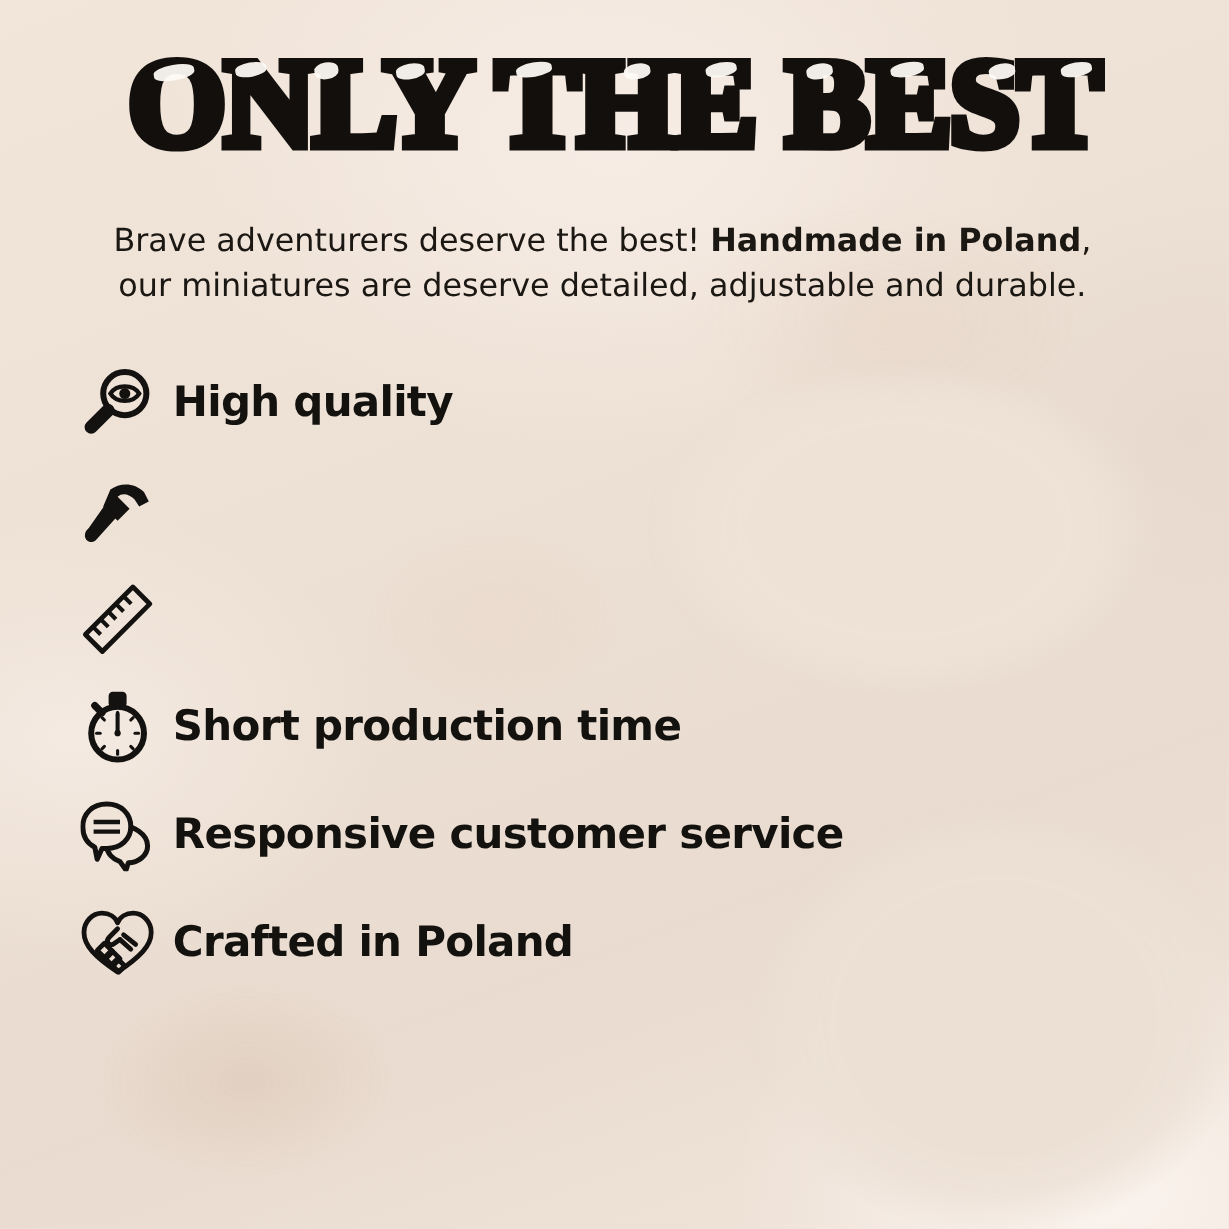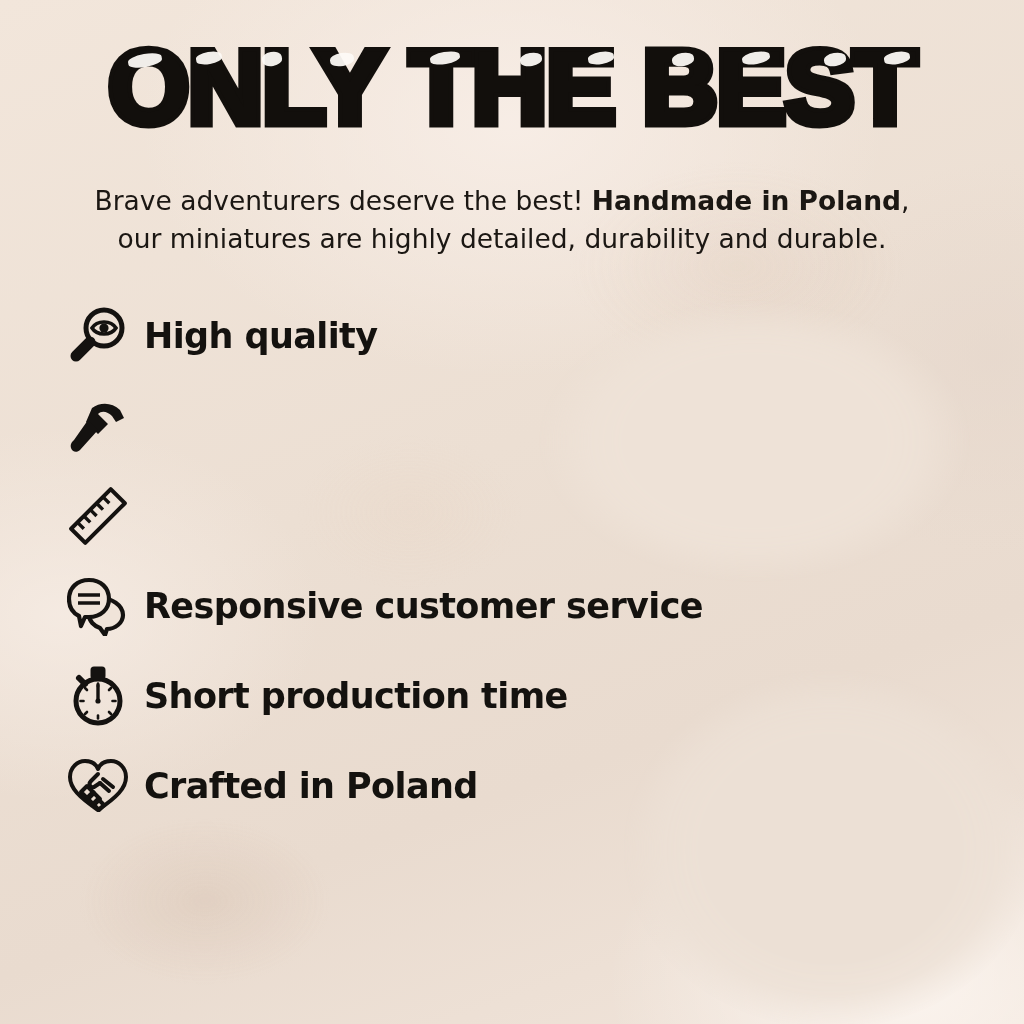--- a/index.html
+++ b/index.html
@@ -41,21 +41,21 @@
     opacity: .75;
   }
 
   
   .headline {
     position: absolute;
     top: 34px;
     left: 0;
     width: 1024px;
     text-align: center;
-    font-family: Liberation Sans, sans-serif;
+    font-family: Liberation Serif, serif;
     font-weight: 700;
     font-size: 104px;
     line-height: 1.02;
     letter-spacing: -1px;
     color: #120f0c;
     -webkit-text-stroke: 9px #120f0c;
     paint-order: stroke fill;
     white-space: nowrap;
     z-index: 6;
   }
@@ -179,21 +179,21 @@
       <i style="left:588px;  top:2px;  width:26px; height:12px;"></i>
       <i style="left:672px;  top:3px;  width:22px; height:13px;"></i>
       <i style="left:742px;  top:2px;  width:28px; height:12px;"></i>
       <i style="left:824px;  top:3px;  width:22px; height:13px;"></i>
       <i style="left:884px;  top:2px;  width:26px; height:12px;"></i>
     </span>
   </div>
 
   <div class="subtitle">
     <span>Brave adventurers deserve the best! </span><b>Handmade in Poland</b><span>,</span><br>
-    <span>our miniatures are highly detailed, durability and durable.</span>
+    <span>our miniatures are deserve detailed, adjustable and durable.</span>
   </div>
 
   <div class="photo" id="photo-top">
     <div class="inner"></div>
     <svg class="scene" viewBox="0 0 455 310" preserveAspectRatio="none">
       <defs>
         <linearGradient id="fingerL" x1="0" y1="0" x2="1" y2="1">
           <stop offset="0%" stop-color="#f4dcb2"></stop>
           <stop offset="45%" stop-color="#f0d3a4"></stop>
           <stop offset="100%" stop-color="#d8b586"></stop>
@@ -376,33 +376,20 @@
 
     <div class="feature-row">
       <span class="icon">
         <svg width="60" height="60" viewBox="0 0 60 60" fill="none" stroke="#141210" stroke-width="4" stroke-linejoin="round">
           <g transform="rotate(-45 30 30)">
             <rect x="2" y="20" width="56" height="20"></rect>
             <path d="M11 20 v9 M20 20 v9 M29 20 v9 M38 20 v9 M47 20 v9" stroke-width="3.4"></path>
           </g>
         </svg>
       </span>
-    </div>
-
-    <div class="feature-row">
-      <span class="icon">
-        <svg width="62" height="60" viewBox="0 0 62 60" fill="none" stroke="#141210" stroke-width="4.2" stroke-linejoin="round">
-          <path d="M34 22 C 44 22, 56 29, 56 39 C 56 47, 48 53, 40 53 L 38 59 L 33 52
-                   C 27 50, 22 45, 22 39 C 22 29, 24 22, 34 22 Z" fill="#f0e4d9"></path>
-          <path d="M22 4 C 34 4, 42 12, 42 23 C 42 33, 34 41, 22 41 L 18 41 L 14 50 L 12 40
-                   C 6 37, 2 31, 2 23 C 2 12, 10 4, 22 4 Z" fill="#f0e4d9"></path>
-          <path d="M11 19 H 33 M11 27 H 33" stroke-width="3.6"></path>
-        </svg>
-      </span>
-      <span class="feature-label">Responsive customer service</span>
     </div>
 
     <div class="feature-row">
       <span class="icon">
         <svg width="60" height="62" viewBox="0 0 60 62" fill="none" stroke="#141210" stroke-width="5">
           <circle cx="30" cy="36" r="22"></circle>
           <rect x="24" y="3" width="12" height="10" rx="2" fill="#141210" stroke-width="3"></rect>
           <path d="M11 13 L 17 19" stroke-width="6" stroke-linecap="round"></path>
           <path d="M30 36 V 20" stroke-width="3.4" stroke-linecap="round"></path>
           <circle cx="30" cy="36" r="2.6" fill="#141210" stroke="none"></circle>
@@ -416,20 +403,33 @@
             <path d="M43 23 l-2 2"></path>
               <path d="M19 47 l-2 2"></path>
           </g>
         </svg>
       </span>
       <span class="feature-label">Short production time</span>
     </div>
 
     <div class="feature-row">
       <span class="icon">
+        <svg width="62" height="60" viewBox="0 0 62 60" fill="none" stroke="#141210" stroke-width="4.2" stroke-linejoin="round">
+          <path d="M34 22 C 44 22, 56 29, 56 39 C 56 47, 48 53, 40 53 L 38 59 L 33 52
+                   C 27 50, 22 45, 22 39 C 22 29, 24 22, 34 22 Z" fill="#f0e4d9"></path>
+          <path d="M22 4 C 34 4, 42 12, 42 23 C 42 33, 34 41, 22 41 L 18 41 L 14 50 L 12 40
+                   C 6 37, 2 31, 2 23 C 2 12, 10 4, 22 4 Z" fill="#f0e4d9"></path>
+          <path d="M11 19 H 33 M11 27 H 33" stroke-width="3.6"></path>
+        </svg>
+      </span>
+      <span class="feature-label">Responsive customer service</span>
+    </div>
+
+    <div class="feature-row">
+      <span class="icon">
         <svg width="62" height="58" viewBox="0 0 62 58" fill="none" stroke="#141210" stroke-width="4" stroke-linejoin="round" stroke-linecap="round">
           <path d="M31 53 C 12 40, 3 31, 3 20 C 3 11, 10 4, 18 4 C 24 4, 29 7, 31 12
                    C 33 7, 38 4, 44 4 C 52 4, 59 11, 59 20 C 59 31, 50 40, 31 53 Z"></path>
           <path d="M31 17 L 24 24 C 21 27, 23 31, 27 30 L 33 26"></path>
           <path d="M33 26 L 42 34 M36 22 L 46 30"></path>
           <path d="M14 35 l6,-6 l7,7 l-6,6 Z"></path>
           <path d="M20 41 l6,-6 l7,7 l-6,6 Z"></path>
           <path d="M26 47 l5,-5 l6,6 l-5,5 Z"></path>
         </svg>
       </span>

